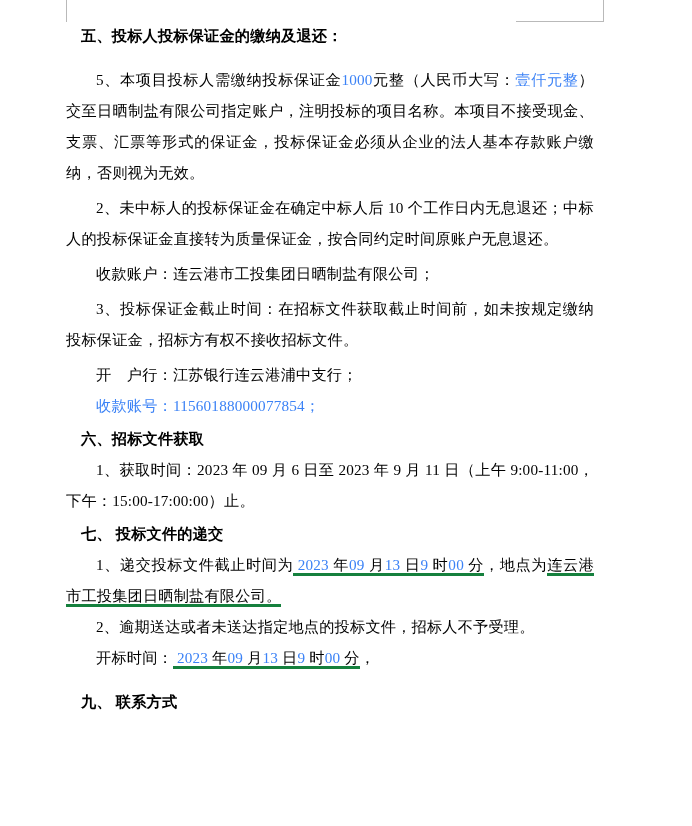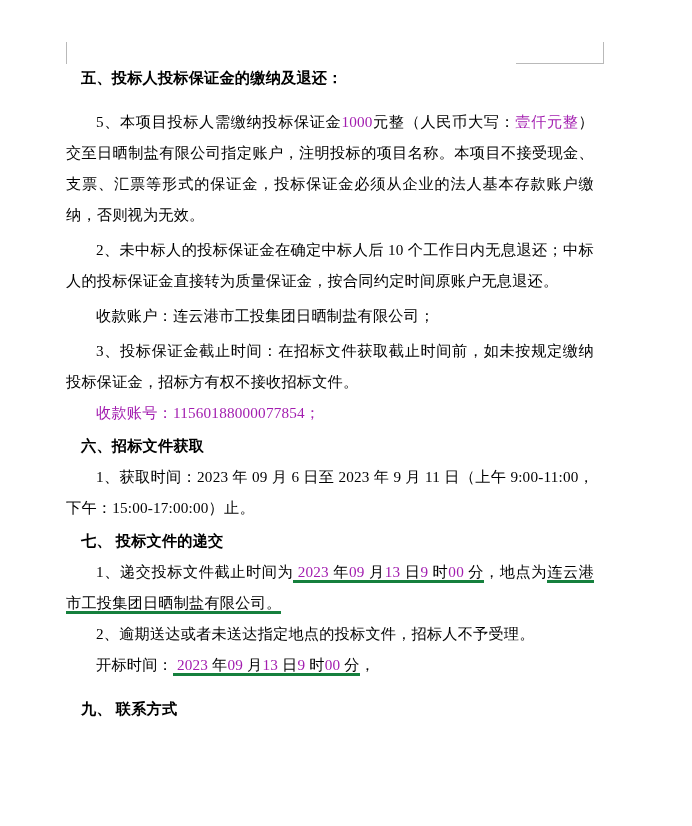--- a/index.html
+++ b/index.html
@@ -13,21 +13,20 @@
     font-family: "Liberation Serif", "DejaVu Serif", serif;
     color: #000000;
     position: relative;
     overflow: hidden;
   }
   .page {
     position: relative;
     width: 692px;
     height: 678px;
     box-sizing: border-box;
-    margin-top: 42px;
   }
   
   .corner-mark-left {
     position: absolute;
     top: 0;
     left: 66px;
     width: 1px;
     height: 22px;
     background: #b9b9b9;
   }
@@ -66,21 +65,21 @@
   }
   .indent2 {
     text-indent: 30px;
   }
   .indent1 {
     text-indent: 15px;
   }
   .gap-sm { margin-top: 4px; }
   .gap-md { margin-top: 13px; }
   .red {
-    color: #a21caf;
+    color: #3b82f6;
   }
   .u-black {
     border-bottom: 3px solid #15803d;
   }
   .nowrapseg { white-space: nowrap; }
 </style>
 </head>
 <body>
 
 <div class="page">
@@ -96,20 +95,21 @@
     <p class="indent2 gap-md">
       <span>5、本项目投标人需缴纳投标保证金</span><span class="red">1000</span><span>元整（人民币大写：</span><span class="red">壹仟元整</span><span>）交至日晒制盐有限公司指定账户，注明投标的项目名称。本项目不接受现金、支票、汇票等形式的保证金，投标保证金必须从企业的法人基本存款账户缴纳，否则视为无效。</span>
     </p>
 
     <p class="indent2 gap-sm">2、未中标人的投标保证金在确定中标人后 10 个工作日内无息退还；中标人的投标保证金直接转为质量保证金，按合同约定时间原账户无息退还。</p>
 
     <p class="indent2 gap-sm">收款账户：连云港市工投集团日晒制盐有限公司；</p>
 
     <p class="indent2 gap-sm">3、投标保证金截止时间：在招标文件获取截止时间前，如未按规定缴纳投标保证金，招标方有权不接收招标文件。</p>
 
+    <p class="indent2 gap-sm">开　户行：江苏银行连云港浦中支行；</p>
 
     <p class="indent2 red">收款账号：11560188000077854；</p>
 
     <p class="heading indent1">六、招标文件获取</p>
 
     <p class="indent2">1、获取时间：2023 年 09 月 6 日至 2023 年 9 月 11 日（上午 9:00-11:00，下午：15:00-17:00:00）止。</p>
 
 
     <p class="heading indent1">七、 投标文件的递交</p>
 

